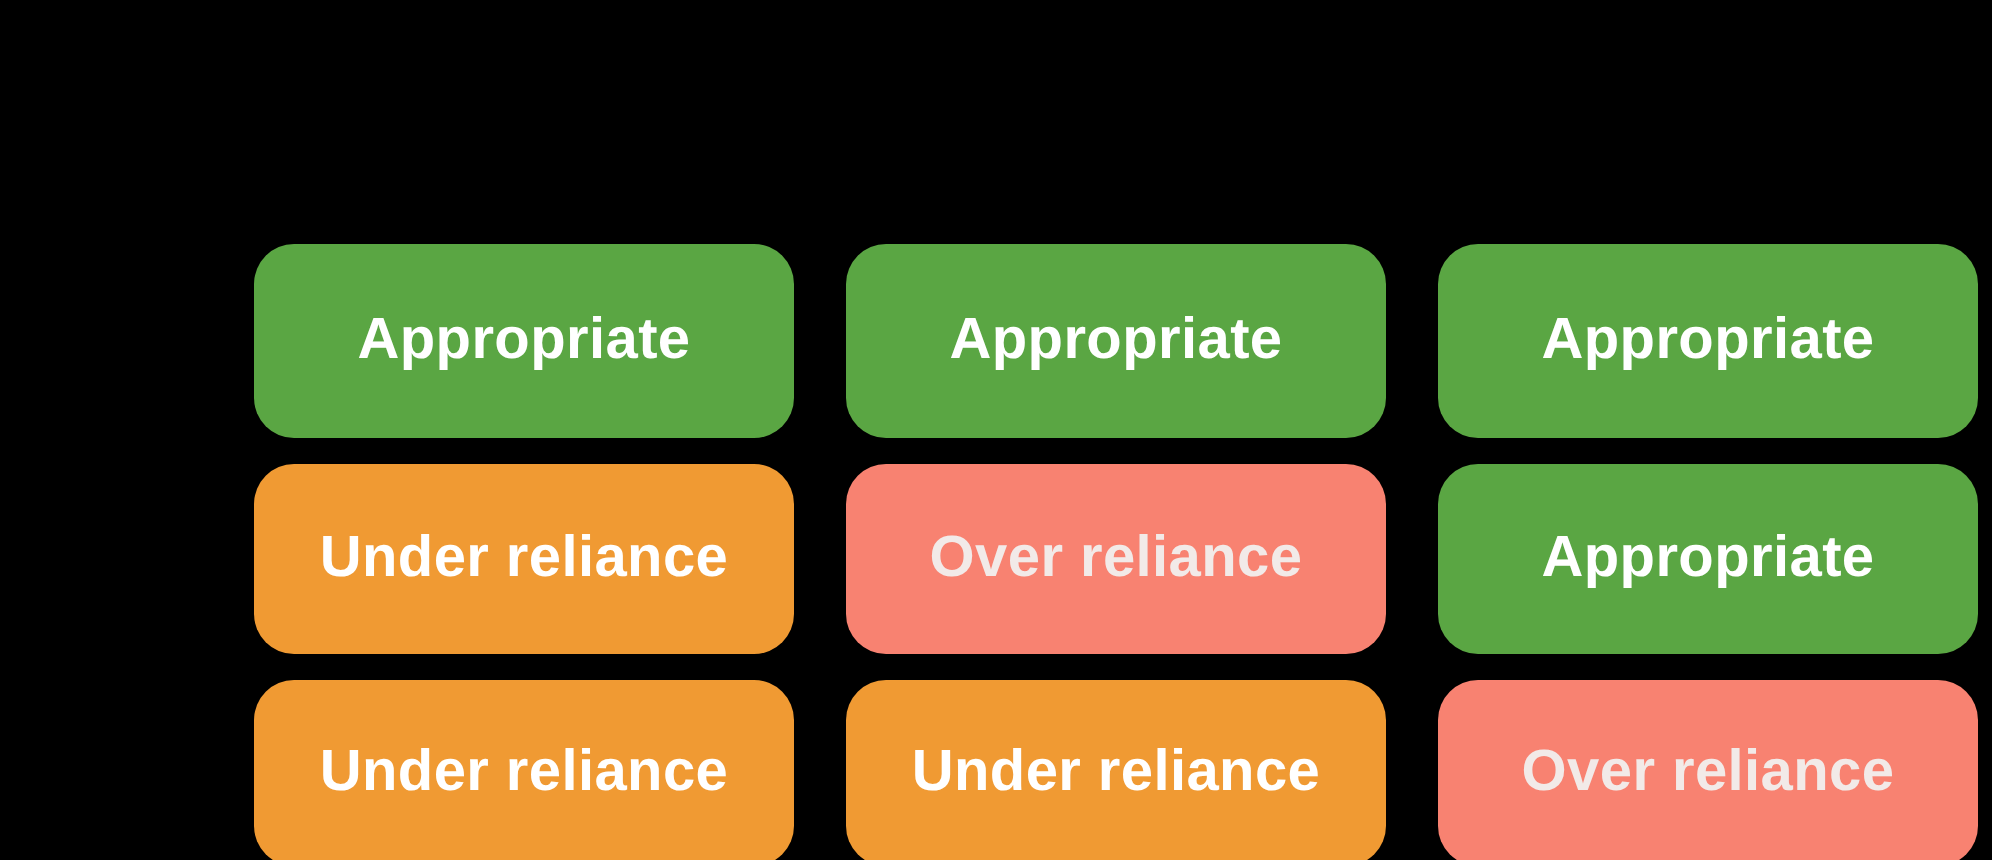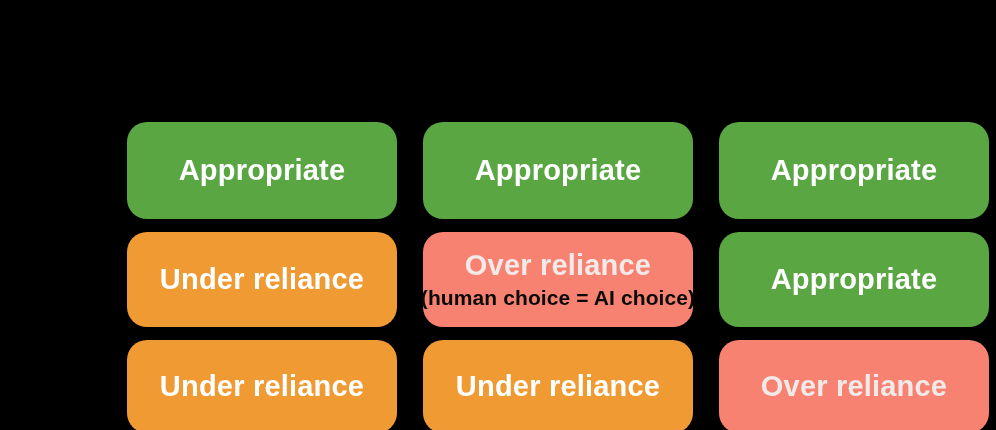--- a/index.html
+++ b/index.html
@@ -59,21 +59,20 @@
         <div class="label" style="color: rgb(255, 255, 255);">Appropriate</div>
       </div>
       <div class="cell" style="background: rgb(90, 166, 67);">
         <div class="label" style="color: rgb(255, 255, 255);">Appropriate</div>
       </div>
       <div class="cell" style="background: rgb(240, 154, 51);">
         <div class="label" style="color: rgb(255, 255, 255);">Under reliance</div>
       </div>
       <div class="cell" style="background: rgb(248, 130, 113);">
         <div class="label" style="color: rgb(242, 234, 232);">Over reliance</div>
-        <div class="sublabel" style="color: rgb(10, 10, 10);">(human choice = AI choice)</div>
       </div>
       <div class="cell" style="background: rgb(90, 166, 67);">
         <div class="label" style="color: rgb(255, 255, 255);">Appropriate</div>
       </div>
       <div class="cell" style="background: rgb(240, 154, 51);">
         <div class="label" style="color: rgb(255, 255, 255);">Under reliance</div>
       </div>
       <div class="cell" style="background: rgb(240, 154, 51);">
         <div class="label" style="color: rgb(255, 255, 255);">Under reliance</div>
       </div>

